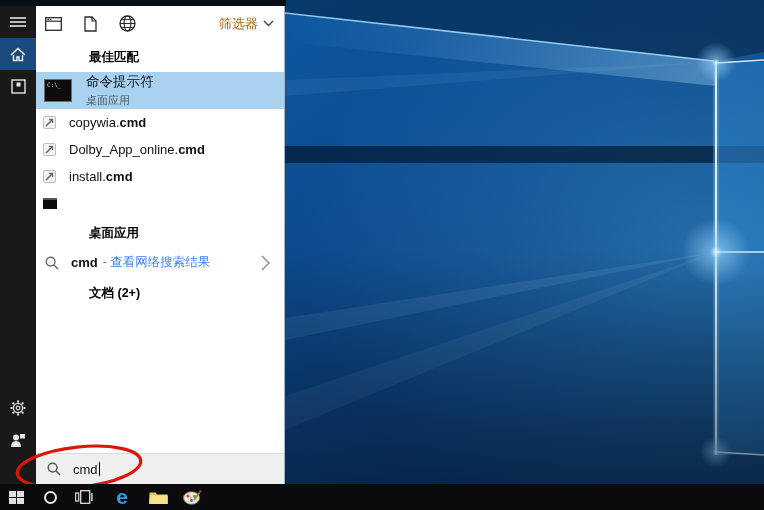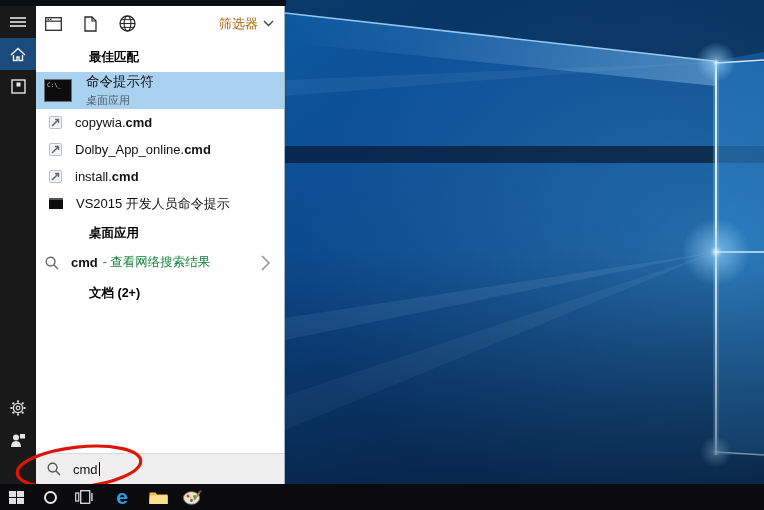--- a/index.html
+++ b/index.html
@@ -39,30 +39,30 @@
   .filter svg { margin-left:5px; }
 
   .sec-header { font-size:12.5px; font-weight:bold; color:#000; padding:8px 0 6px 9px;margin-left:44px; }
   .bm-row { height:37px; background:#a9d1f0; display:flex; align-items:center; padding-left:8px; }
   .bm-icon { width:28px; height:23px; background:#0d0d0d; border:1px solid #6b6b6b; position:relative; }
   .bm-icon span { position:absolute; left:2px; top:1px; font-size:6px; color:#cfcfcf; font-family:"DejaVu Sans Mono",monospace; }
   .bm-text { margin-left:14px; }
   .bm-title { font-size:13.5px; color:#0d0d0d; }
   .bm-sub { font-size:11px; color:#4f5b66; margin-top:2px; }
 
-  .app-row { height:27px; display:flex; align-items:center; padding-left:13px; }
+  .app-row { height:27px; display:flex; align-items:center; padding-left:7px; }
   .app-row .file-ic { width:13px; height:13px; border:1px solid #b9bfc4; background:#f2f4f5; border-radius:2px;
                       display:flex; align-items:center; justify-content:center; }
   .app-row .cmd-ic { width:14px; height:11px; background:#0d0d0d; border-top:2px solid #555; }
   .app-label { margin-left:13px; font-size:13px; color:#111; white-space:nowrap; }
   .app-label b { font-weight:bold; }
 
   .sug-row { height:29px; display:flex; align-items:center; padding-left:9px; position:relative; }
   .sug-query { margin-left:12px; font-size:13px; font-weight:bold; color:#111; }
-  .sug-hint { margin-left:5px; font-size:12.5px; color:#15803d; }
+  .sug-hint { margin-left:5px; font-size:12.5px; color:#3b82f6; }
   .sug-chevron { position:absolute; right:14px; top:7px; }
 
   .fill { flex:1; }
   .searchbox { height:31px; background:#efefef; border-top:1px solid #dadada; display:flex; align-items:center; padding-left:11px; }
   .searchbox .q { margin-left:12px; font-size:13px; color:#111; }
   .caret { display:inline-block; width:1px; height:14px; background:#000; margin-left:1px; vertical-align:middle; }
 
   .annotation { position:absolute; left:12px; top:441px; z-index:30; pointer-events:none; }
 </style>
 </head>
@@ -249,21 +249,20 @@
         <span class="file-ic">
             <svg width="9" height="9">
               <line x1="1" y1="8" x2="7" y2="2" stroke="#5a6b77" stroke-width="1.6"></line>
               <polyline points="4,1.5 7.5,1.5 7.5,5" fill="none" stroke="#5a6b77" stroke-width="1.4"></polyline>
             </svg>
           </span>
         <span class="app-label"><span>install.</span><b>cmd</b></span>
       </div>
       <div class="app-row">
         <span class="cmd-ic"></span>
-        <span class="app-label"><span>VS2015 开发人员命令提示</span><b></b></span>
       </div>
 
       <div class="sec-header">桌面应用</div>
 
       <div class="sug-row">
         <svg width="14" height="14" viewBox="0 0 14 14">
           <circle cx="5.6" cy="5.6" r="4.4" fill="none" stroke="#666" stroke-width="1.4"></circle>
           <line x1="9" y1="9" x2="13" y2="13" stroke="#666" stroke-width="1.5"></line>
         </svg>
         <span class="sug-query">cmd</span>

